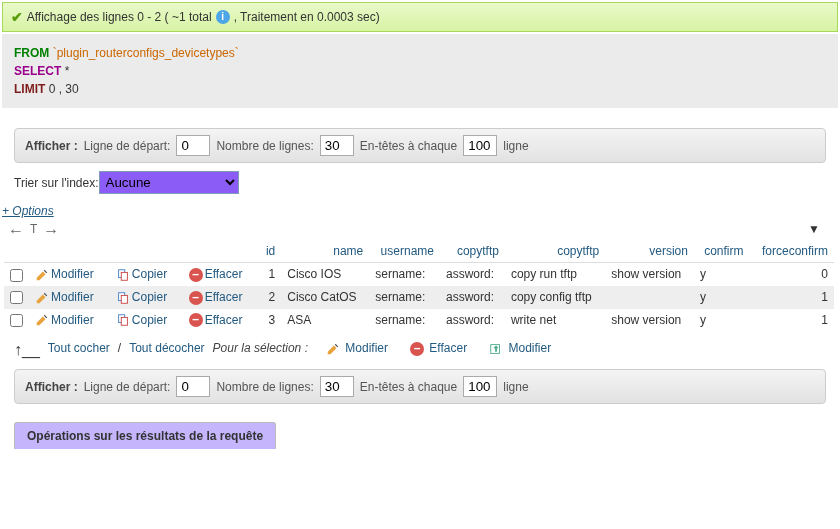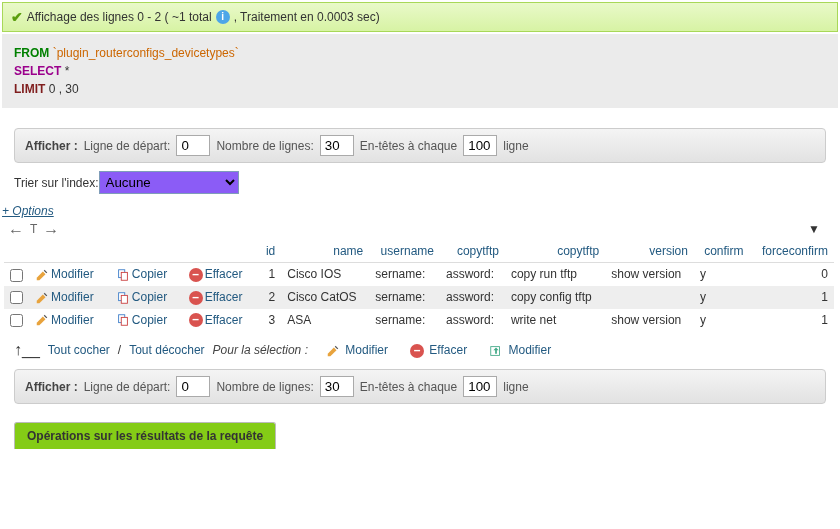--- a/index.html
+++ b/index.html
@@ -30,26 +30,26 @@
 table.data tr.odd td { background:#fff; }
 table.data tr.even td { background:#eeeeee; }
 table.data td.num { text-align:right; }
 .action-cell { white-space:nowrap; }
 .action-link { color:#235a81; text-decoration:none; margin-right:4px; }
 .icon { display:inline-block; vertical-align:middle; margin-right:2px; }
 .icon-pencil { width:14px; height:14px; }
 .icon-copy { width:14px; height:14px; }
 .icon-delete { width:14px; height:14px; border-radius:50%; background:#d9534f; }
 .icon-delete::after { content:"–"; color:#fff; display:block; text-align:center; line-height:13px; font-weight:bold; font-size:12px; }
-.footer-actions { margin: 10px 14px; display:flex; align-items:center; gap:8px; color:#333; }
+.footer-actions { margin: 10px 14px; display:flex; gap:8px; color:#333; }
 .footer-actions .arrow-up { font-size:16px; }
 .footer-actions a { color:#235a81; text-decoration:none; }
 .footer-actions em { font-style: italic; color:#444; }
 .ops-tab { margin: 18px 14px 0 14px; }
-.ops-tab .tab { display:inline-block; border:1px solid #bbb; border-bottom:none; background:#84cc16; padding:6px 12px; font-weight:bold; border-radius:3px 3px 0 0; }
+.ops-tab .tab { display:inline-block; border:1px solid #bbb; border-bottom:none; background:#c4b5fd; padding:6px 12px; font-weight:bold; border-radius:3px 3px 0 0; }
 input[type=checkbox]{ vertical-align:middle; }
 </style>
 </head>
 <body>
 
 <div class="success-bar">
   <span class="check">✔</span>
   <span>Affichage des lignes 0 - 2 ( ~1 total </span>
   <span class="info-icon">i</span>
   <span> , Traitement en 0.0003 sec)</span>

